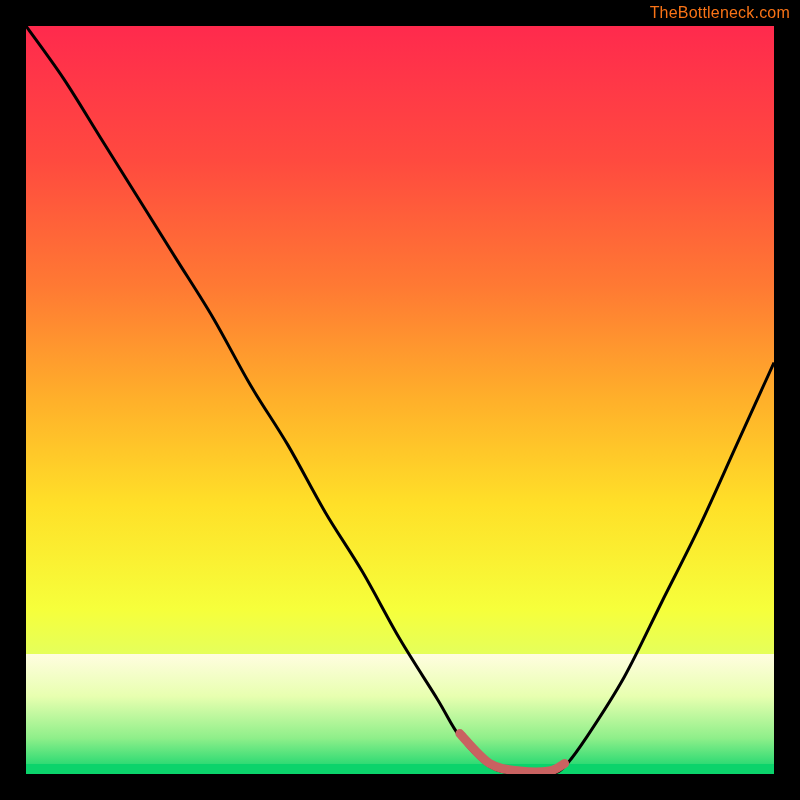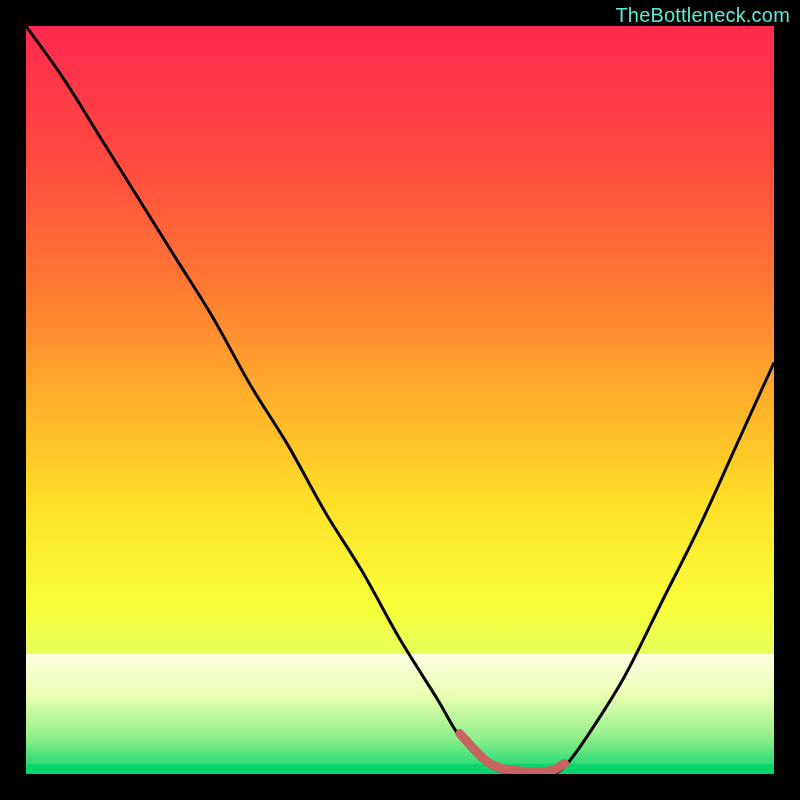--- a/index.html
+++ b/index.html
@@ -22,22 +22,22 @@
     left: 26px;
     top: 26px;
     width: 748px;
     height: 748px;
     overflow: hidden;
   }
   .watermark {
     position: absolute;
     top: 4px;
     right: 10px;
-    color: #5eead4;
-    font-size: 20px;
+    color: #f97316;
+    font-size: 16px;
     letter-spacing: 0.2px;
     z-index: 5;
   }
   svg {
     display: block;
   }
 </style>
 </head>
 <body>
 

